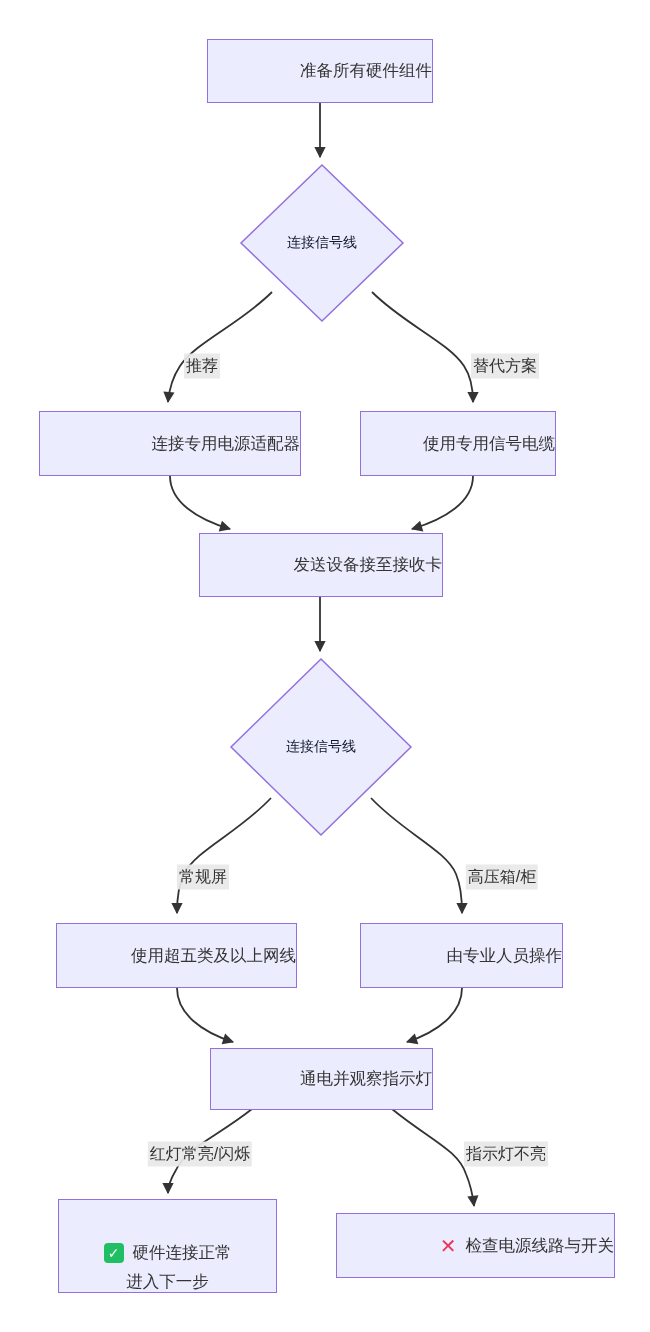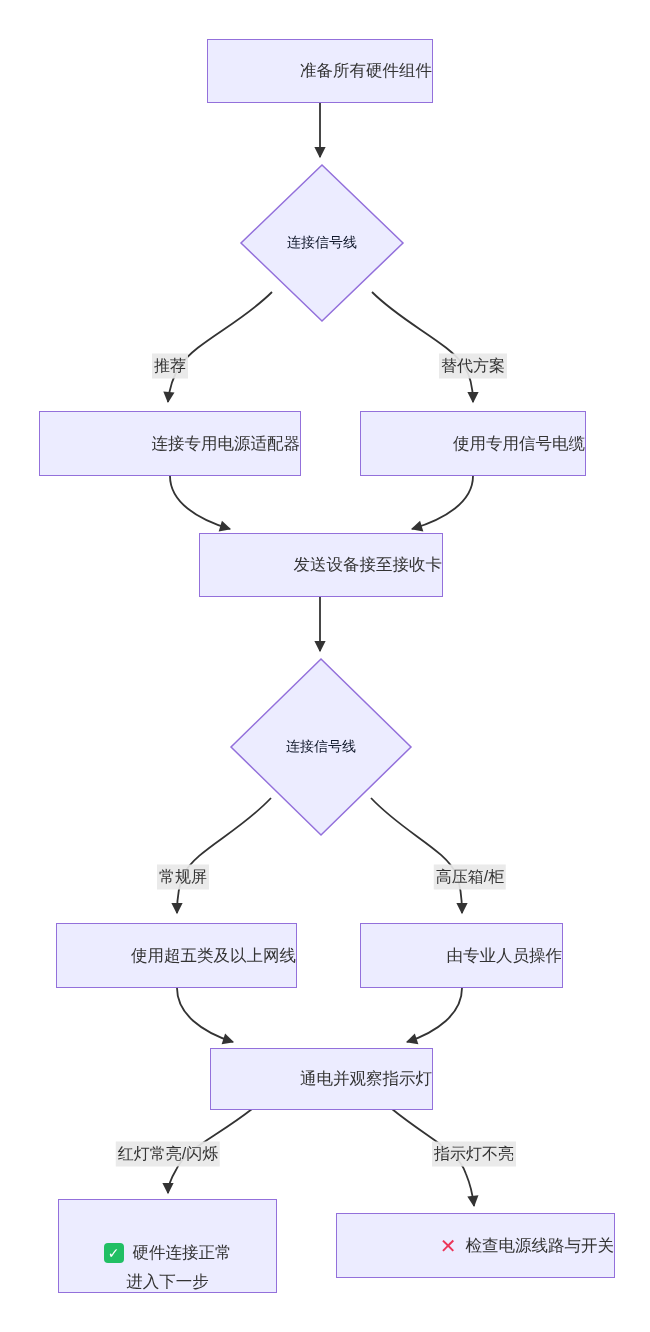--- a/index.html
+++ b/index.html
@@ -40,20 +40,21 @@
     color: #0f172a;
   }
   .edge-label {
     position: absolute;
     transform: translate(-50%, -50%);
     background: rgba(232,232,232,0.92);
     padding: 2px 2px;
     font-size: 16px;
     white-space: nowrap;
     color: #333333;
+    margin-left: 32px;
   }
   .check-icon {
     display: inline-flex;
     align-items: center;
     justify-content: center;
     width: 20px;
     height: 20px;
     border-radius: 4px;
     background: #21BF64;
     color: #ffffff;
@@ -102,21 +103,21 @@
   <div class="node" style="left:207px; top:39px; width:226px; height:64px;">
     <span>准备所有硬件组件</span>
   </div>
 
   <div class="diamond-label" style="left:322px; top:243px;">连接信号线</div>
 
   <div class="node" style="left:39px; top:411px; width:262px; height:65px;">
     <span>连接专用电源适配器</span>
   </div>
 
-  <div class="node" style="left:360px; top:411px; width:226px; height:65px;">
+  <div class="node" style="left:360px; top:411px; width:196px; height:65px;">
     <span>使用专用信号电缆</span>
   </div>
 
   <div class="node" style="left:199px; top:533px; width:244px; height:64px;">
     <span>发送设备接至接收卡</span>
   </div>
 
   <div class="diamond-label" style="left:321px; top:747px;">连接信号线</div>
 
   <div class="node" style="left:56px; top:923px; width:241px; height:65px;">
@@ -139,18 +140,18 @@
     <div class="line">进入下一步</div>
   </div>
 
   <div class="node" style="left:336px; top:1213px; width:279px; height:65px;">
     <span class="cross-icon">✕</span>
     <span>检查电源线路与开关</span>
   </div>
 
   <div class="edge-label" style="left:170px; top:366px;">推荐</div>
   <div class="edge-label" style="left:473px; top:366px;">替代方案</div>
-  <div class="edge-label" style="left:183px; top:877px;">常规屏</div>
+  <div class="edge-label" style="left:171px; top:877px;">常规屏</div>
   <div class="edge-label" style="left:470px; top:877px;">高压箱/柜</div>
   <div class="edge-label" style="left:168px; top:1154px;">红灯常亮/闪烁</div>
   <div class="edge-label" style="left:474px; top:1154px;">指示灯不亮</div>
 
 </div>
 
 </body></html>

